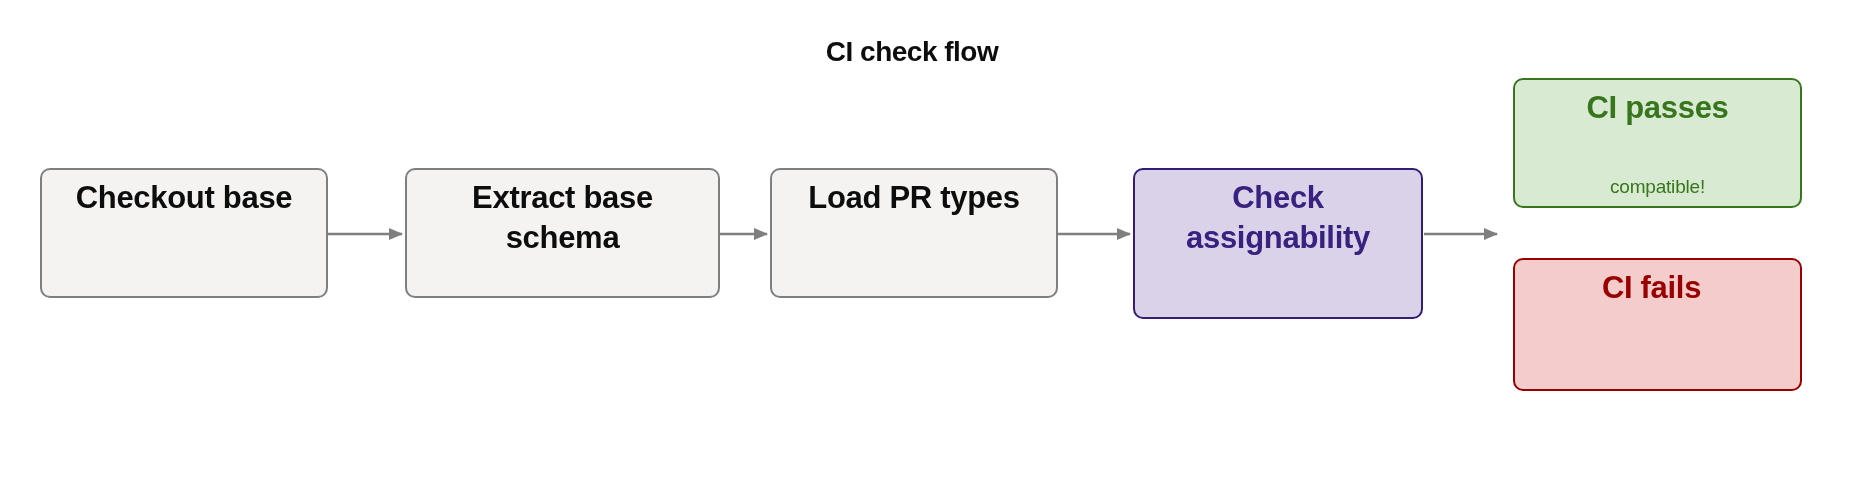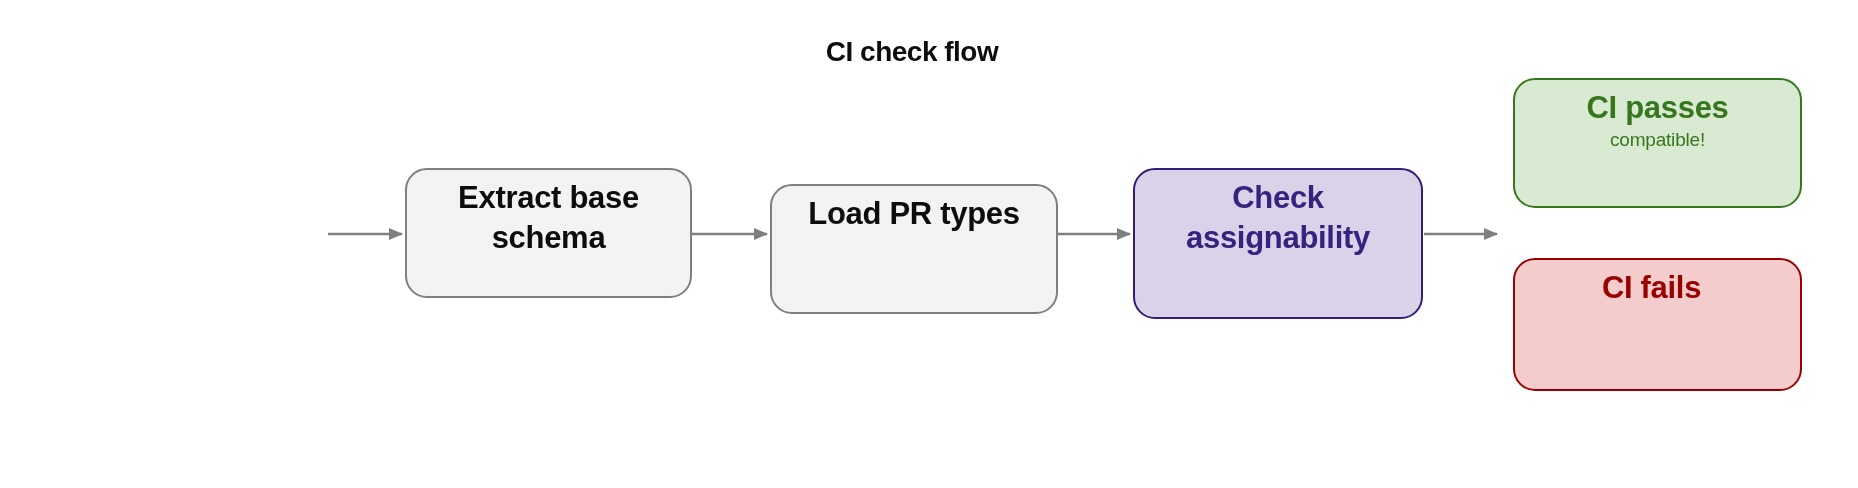--- a/index.html
+++ b/index.html
@@ -22,25 +22,25 @@
     transform: translateX(-50%);
     font-size: 28px;
     font-weight: 700;
     color: #0d0d0d;
     white-space: nowrap;
     letter-spacing: -0.5px;
   }
   .node {
     position: absolute;
     box-sizing: border-box;
-    border-radius: 22px;
+    border-radius: 10px;
     display: flex;
     flex-direction: column;
     align-items: center;
-    justify-content: flex-start;
+    justify-content: space-between;
     text-align: center;
     padding: 8px 20px;
   }
   .node .label {
     font-size: 31px;
     font-weight: 700;
     line-height: 1.28;
     letter-spacing: -0.3px;
   }
   .node .sublabel {
@@ -64,22 +64,22 @@
     border: 2.5px solid var(--success-border, #38761d);
     color: var(--success-text, #38761d);
   }
   .node.failure {
     background: var(--failure-fill, #f4cccc);
     border: 2.5px solid var(--failure-border, #990000);
     color: var(--failure-text, #990000);
     padding-left: 8px;
   }
   #node-checkout-base      { left: 40px;   top: 168px; width: 288px; height: 130px; }
-  #node-extract-base-schema{ left: 405px;  top: 168px; width: 287px; height: 130px; }
-  #node-load-pr-types      { left: 770px;  top: 168px; width: 288px; height: 130px; margin-top: 16px; }
+  #node-extract-base-schema{ left: 405px;  top: 168px; width: 315px; height: 130px; }
+  #node-load-pr-types      { left: 770px;  top: 168px; width: 288px; height: 130px; }
   #node-check-assignability{ left: 1133px; top: 168px; width: 290px; height: 151px; }
   #node-ci-passes          { left: 1513px; top: 78px;  width: 289px; height: 130px; }
   #node-ci-fails           { left: 1513px; top: 258px; width: 289px; height: 133px; }
   .edges {
     position: absolute;
     left: 0; top: 0;
     width: 1858px;
     height: 488px;
     pointer-events: none;
   }
@@ -96,20 +96,23 @@
       <marker id="arrowhead" markerUnits="userSpaceOnUse" markerWidth="14" markerHeight="12" refX="13" refY="6" orient="auto">
         <path d="M0,0 L14,6 L0,12 Z" fill="#7f7f7f"></path>
       </marker>
     </defs>
     <line x1="328" y1="234" x2="402" y2="234" stroke="#7f7f7f" stroke-width="2.5" marker-end="url(#arrowhead)"></line>
     <line x1="692" y1="234" x2="767" y2="234" stroke="#7f7f7f" stroke-width="2.5" marker-end="url(#arrowhead)"></line>
     <line x1="1058" y1="234" x2="1130" y2="234" stroke="#7f7f7f" stroke-width="2.5" marker-end="url(#arrowhead)"></line>
     <line x1="1424" y1="234" x2="1497" y2="234" stroke="#7f7f7f" stroke-width="2.5" marker-end="url(#arrowhead)"></line>
   </svg>
 
+  <div class="node step" id="node-checkout-base">
+    <div class="label">Checkout base</div>
+  </div>
 
   <div class="node step" id="node-extract-base-schema">
     <div class="label">Extract base schema</div>
   </div>
 
   <div class="node step" id="node-load-pr-types">
     <div class="label">Load PR types</div>
   </div>
 
   <div class="node highlight" id="node-check-assignability">

